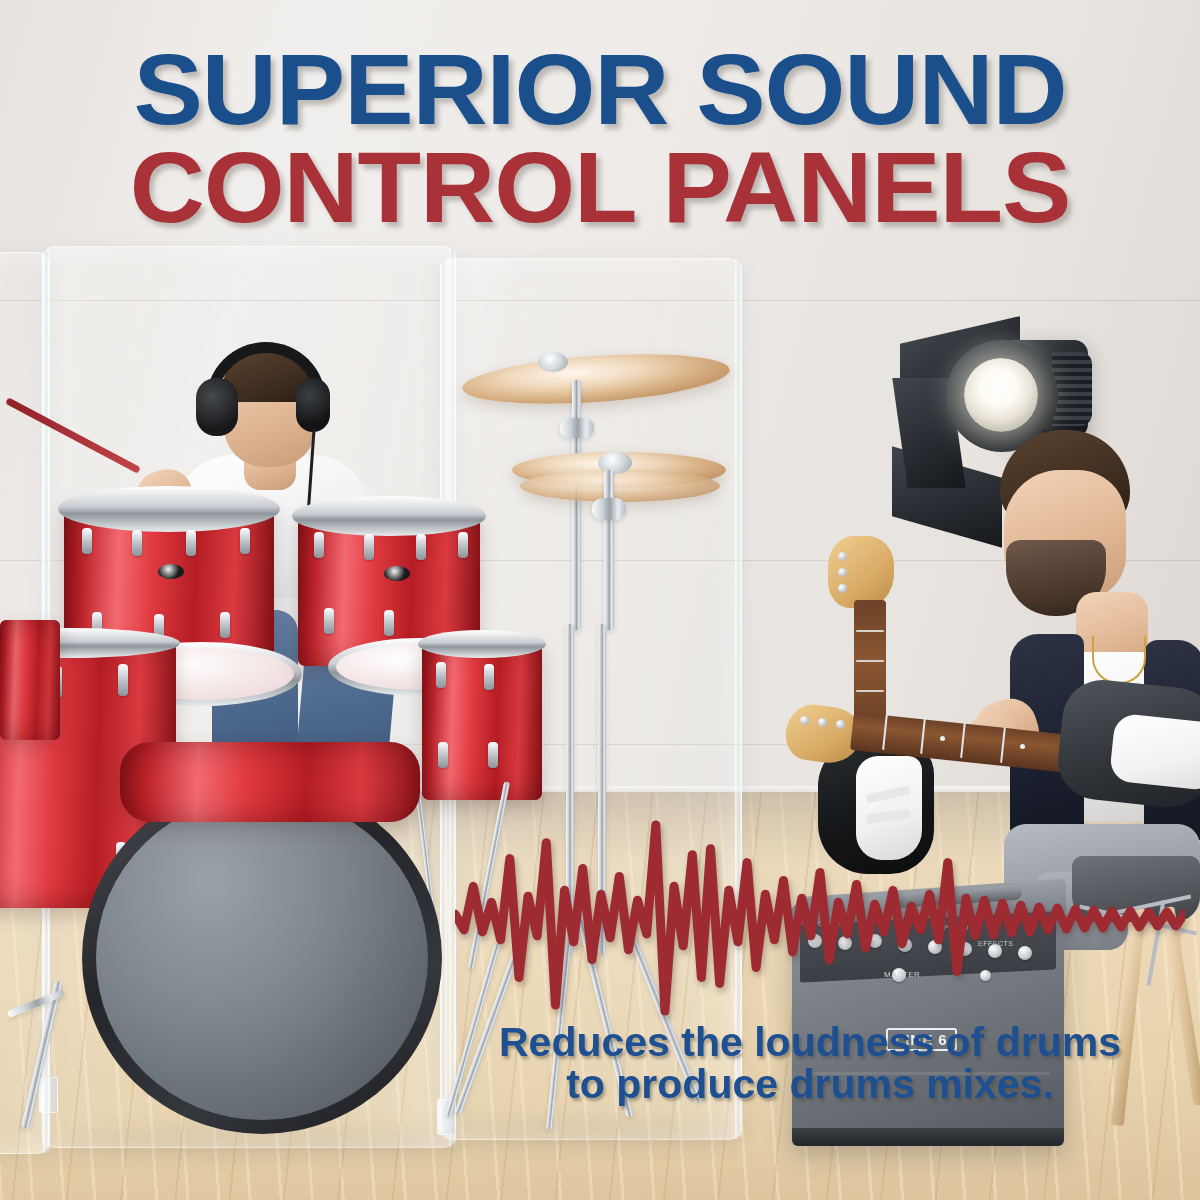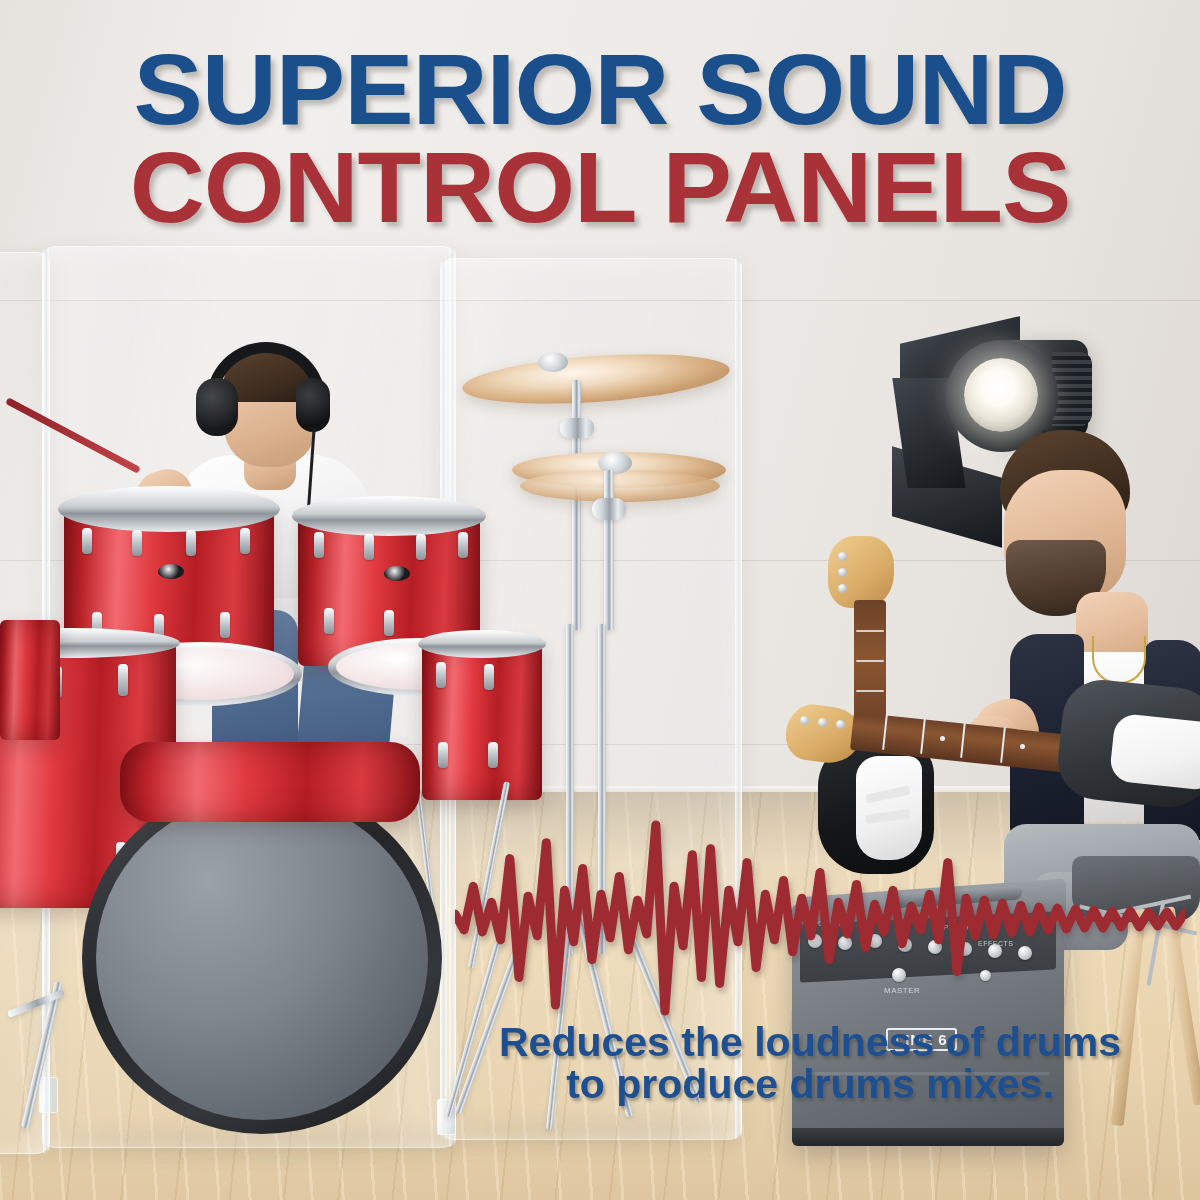--- a/index.html
+++ b/index.html
@@ -385,21 +385,21 @@
     <div class="knob" style="left:26px;top:58px;"></div>
     <div class="knob" style="left:56px;top:60px;"></div>
     <div class="knob" style="left:86px;top:58px;"></div>
     <div class="knob" style="left:116px;top:62px;"></div>
     <div class="knob" style="left:146px;top:64px;"></div>
     <div class="knob" style="left:176px;top:66px;"></div>
     <div class="knob" style="left:206px;top:68px;"></div>
     <div class="knob" style="left:236px;top:70px;"></div>
     <div class="knob" style="left:110px;top:92px;"></div>
     <div class="knob" style="left:198px;top:94px;width:11px;height:11px;"></div>
-    <div class="amp-label" style="left:102px;top:110px;font-size:8px;">MASTER</div>
+    <div class="amp-label" style="left:102px;top:94px;font-size:8px;">MASTER</div>
     <div class="amp-logo" style="left:104px;top:152px;">LINE 6</div>
     <div style="position:absolute;left:24px;top:196px;width:244px;height:3px;border-radius:2px;background:rgba(255,255,255,.10);"></div>
     <div style="position:absolute;left:10px;top:252px;width:272px;height:18px;border-radius:0 0 6px 6px;background:linear-gradient(180deg,#3c4045,#222529);"></div>
   </div>
 
   <div class="wave">
     <svg id="wave-svg" width="730" height="210" viewBox="0 0 730 210" xmlns="http://www.w3.org/2000/svg" aria-label="damping audio waveform">
       <polyline id="wave-path" fill="none" stroke="#9E2B32" stroke-width="9" stroke-linejoin="round" stroke-linecap="round" points="0.0,99.1 9.1,114.9 18.3,71.3 27.4,116.9 36.5,87.2 45.6,124.8 54.8,43.6 63.9,162.4 73.0,81.2 82.1,120.8 91.3,27.8 100.4,190.1 109.5,75.3 118.6,126.8 127.7,53.5 136.9,144.6 146.0,79.3 155.1,122.8 164.3,61.4 173.4,134.7 182.5,85.2 191.6,118.9 200.8,10.0 209.9,196.1 219.0,71.3 228.1,130.7 237.3,39.7 246.4,162.4 255.5,33.7 264.6,168.4 273.8,75.3 282.9,126.8 292.0,47.6 301.1,152.5 310.3,79.3 319.4,124.8 328.5,65.4 337.6,136.7 346.8,83.2 355.9,120.8 365.0,57.5 374.1,144.6 383.3,87.2 392.4,118.9 401.5,69.4 410.6,132.7 419.7,89.2 428.9,116.9 438.0,75.3 447.1,128.8 456.3,91.1 465.4,114.9 474.5,79.3 483.6,124.8 492.8,47.6 501.9,156.5 511.0,83.2 520.1,120.8 529.3,85.2 538.4,119.8 547.5,88.2 556.6,117.9 565.8,90.2 574.9,116.9 584.0,92.1 593.1,114.9 602.3,93.1 611.4,113.9 620.5,94.1 629.6,112.9 638.8,95.1 647.9,112.9 657.0,96.1 666.1,111.9 675.3,96.1 684.4,111.9 693.5,97.1 702.6,110.9 711.8,97.1 720.9,110.9 730.0,98.1"></polyline>
     </svg>
   </div>

